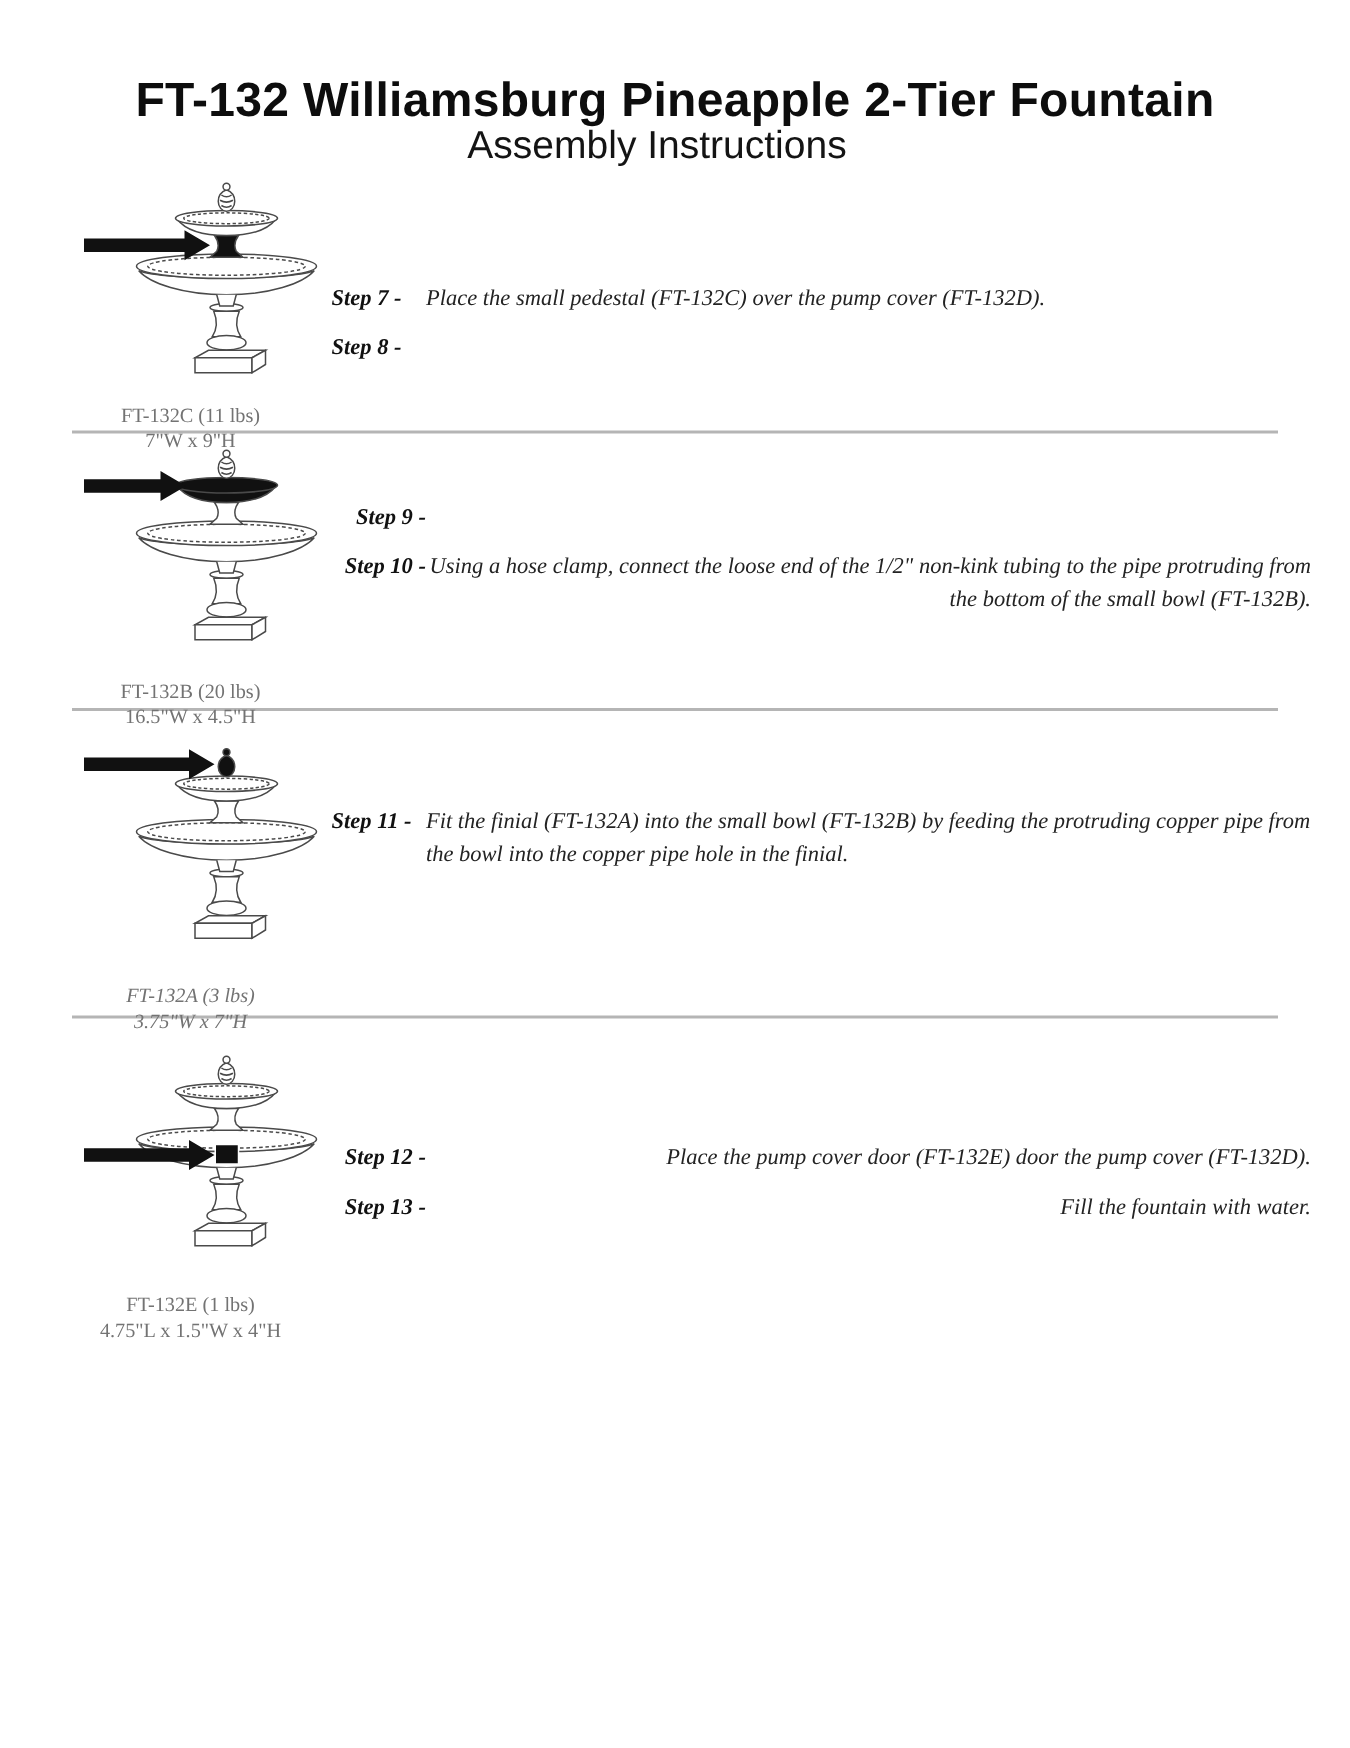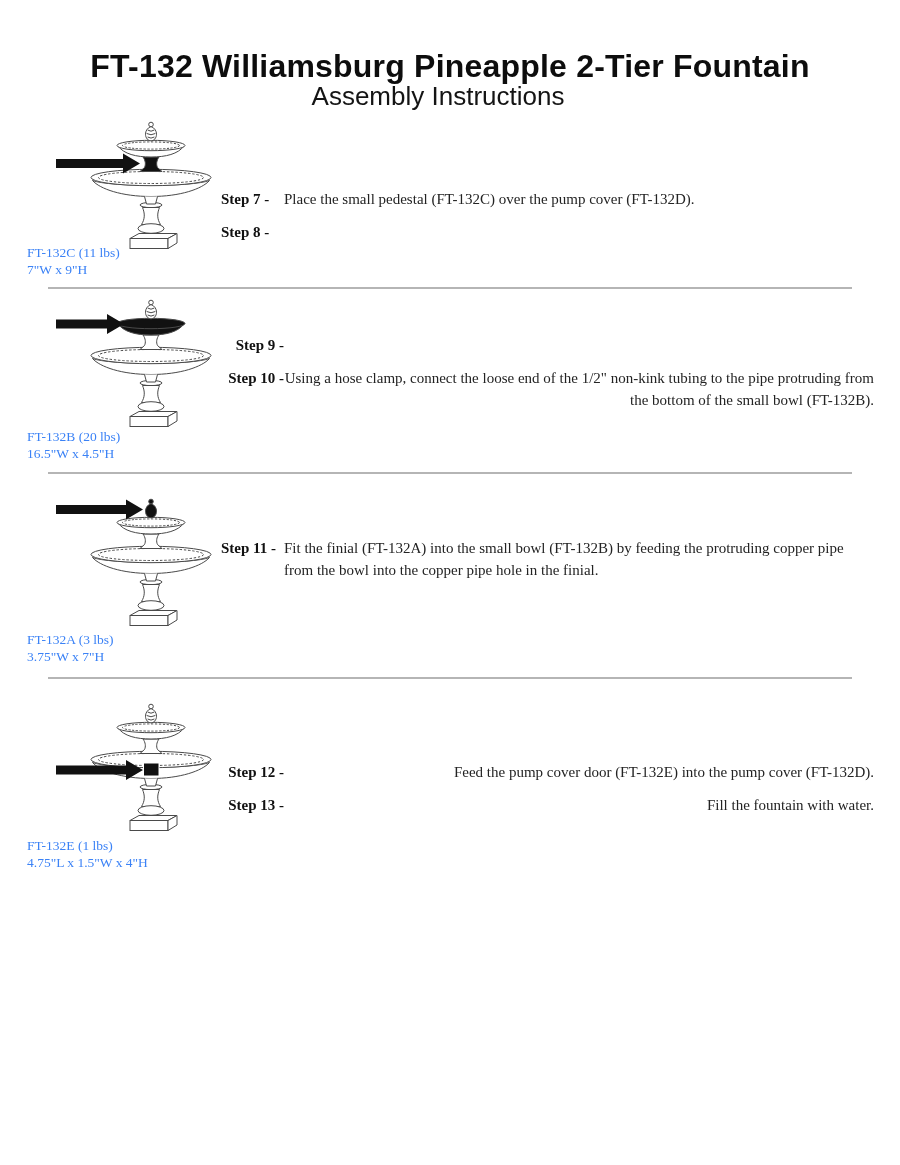--- a/index.html
+++ b/index.html
@@ -21,34 +21,34 @@
   .doc-subtitle{
     position:absolute;top:81px;left:0;width:876px;
     text-align:center;
     font-family:"Liberation Sans", sans-serif;
     font-weight:normal;font-size:26px;color:#141414;
   }
   .section{position:absolute;left:0;width:900px;}
   .illustration{position:absolute;left:44px;top:0;width:175px;height:132px;}
   .part-label{
     position:absolute;left:27px;width:200px;
-    font-size:13.5px;line-height:16.5px;color:#3b82f6;
+    text-align:center;font-size:13.5px;line-height:16.5px;color:#737373;margin-top:24px;
   }
   .steps{position:absolute;left:221px;width:660px;}
-  .step{display:flex;margin:0 4px 11px 0;font-size:15px;line-height:22px;color:#232323;}
+  .step{display:flex;margin:0 4px 11px 0;font-size:15px;line-height:22px;color:#232323;font-style:italic;}
   .step-label{flex:0 0 63px;font-weight:bold;white-space:nowrap;color:#111;}
   .step-text{width:590px;flex:0 0 590px;}
   .divider{
     position:absolute;left:48px;width:804px;height:2px;
     background:#b5b5b5;
   }
   
   .section.s0{top:120px;} .section.s0 .steps{top:68px;} .section.s0 .part-label{top:125px;}
   .section.s1{top:298px;} .section.s1 .steps{top:36px;text-align:right;} .section.s1 .part-label{top:131px;}
-  .section.s2{top:497px;} .section.s2 .steps{top:40px;} .section.s2 .part-label{top:135px;}
+  .section.s2{top:497px;} .section.s2 .steps{top:40px;} .section.s2 .part-label{top:135px;font-style:italic;}
   .section.s3{top:702px;} .section.s3 .steps{top:59px;text-align:right;} .section.s3 .part-label{top:136px;}
   .divider.d0{top:287px;} .divider.d1{top:472px;} .divider.d2{top:677px;}
 </style>
 </head>
 <body>
 
 <div id="page">
   <div class="doc-title">FT-132 Williamsburg Pineapple 2-Tier Fountain</div>
   <div class="doc-subtitle">Assembly Instructions</div>
   <div class="divider d0"></div>
@@ -206,21 +206,21 @@
 
     <polygon points="12,63.5 82,63.5 82,58 99,68 82,78 82,72.5 12,72.5" fill="#111111"></polygon>
   </svg></div>
     <div class="part-label">
       <div>FT-132E (1 lbs)</div>
       <div>4.75"L x 1.5"W x 4"H</div>
     </div>
     <div class="steps">
           <div class="step">
     <span class="step-label">Step 12 -</span>
-    <span class="step-text">Feed the pump cover door (FT-132E) into the pump cover (FT-132D).</span>
+    <span class="step-text">Place the pump cover door (FT-132E) door the pump cover (FT-132D).</span>
   </div>
           <div class="step">
     <span class="step-label">Step 13 -</span>
     <span class="step-text">Fill the fountain with water.</span>
   </div>
         </div>
   </section>
     </div>
 </div>
 

